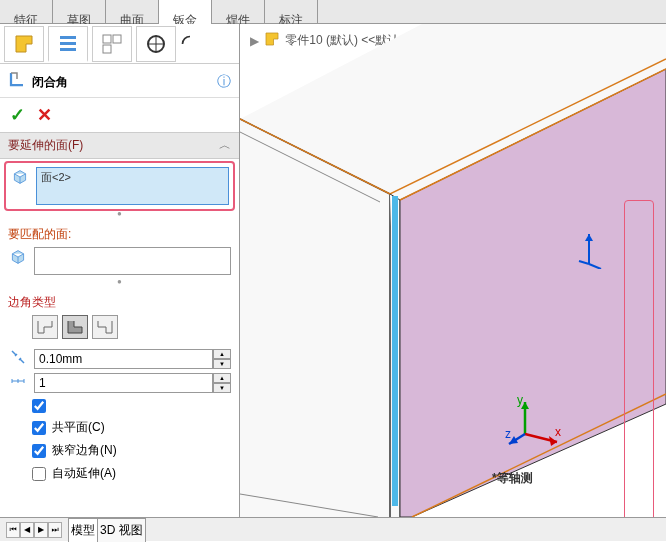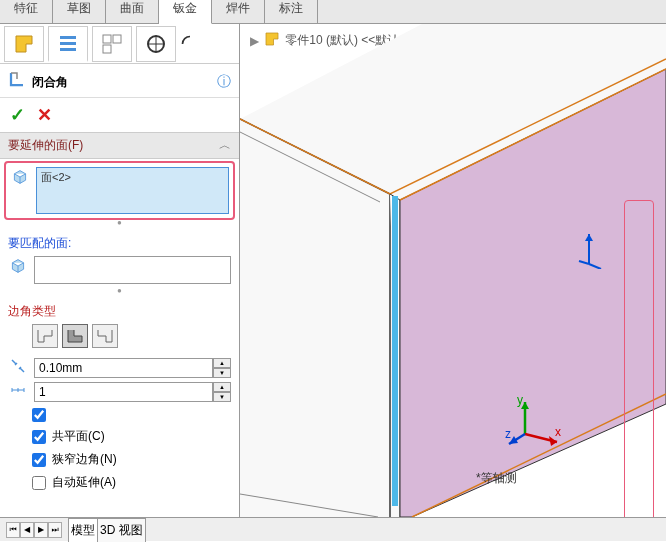--- a/index.html
+++ b/index.html
@@ -1,18 +1,18 @@
 <!DOCTYPE html>
 <html><head>
 <meta charset="utf-8">
 <style>
 *{margin:0;padding:0;box-sizing:border-box;font-family:"Microsoft YaHei",sans-serif;font-size:12px}
 body{width:666px;height:542px;background:#fff;overflow:hidden;position:relative}
 .ribbon-tabs{display:flex;height:24px;border-bottom:1px solid #999;background:#e8e8e8}
-.ribbon-tab{padding:0 14px;border-right:1px solid #999;cursor:pointer;color:#444}
+.ribbon-tab{padding:12px 14px;border-right:1px solid #999;cursor:pointer;color:#444}
 .ribbon-tab.active{background:#fff;border-bottom:1px solid #fff;margin-bottom:-1px}
 .main{display:flex;height:493px}
 .left-panel{width:240px;background:#fff;border-right:1px solid #999;display:flex;flex-direction:column}
 .tab-icons{display:flex;height:40px;background:#fff;border-bottom:1px solid #ccc;padding:2px}
 .tab-icon{width:40px;height:36px;border:1px solid #ccc;margin:0 2px;display:flex;align-items:center;justify-content:center;cursor:pointer}
 .tab-icon.active{border-bottom:2px solid #fff;background:#fff}
 .tab-icon svg{width:24px;height:24px}
 .tab-icon.etc{width:20px;border:none}
 .feature-header{display:flex;align-items:flex-end;padding:6px 8px;border-bottom:1px solid #ddd}
 .feature-header .title{font-weight:bold;margin-left:6px;flex:1}
@@ -20,21 +20,21 @@
 .confirm-row{display:flex;padding:6px 10px;gap:12px}
 .check-mark{color:#1a9e1a;font-size:18px;cursor:pointer;font-weight:bold}
 .x-mark{color:#d92020;font-size:18px;cursor:pointer;font-weight:bold}
 .section-hdr{background:#e8e8e8;padding:4px 8px;display:flex;align-items:center;border-top:1px solid #ccc;border-bottom:1px solid #ccc}
 .section-hdr .lbl{flex:1;color:#7f1d1d}
 .section-hdr .chev{color:#666;cursor:pointer}
 .section-body{padding:6px 8px}
 .selection-row{display:flex;align-items:flex-start;gap:6px}
 .sel-icon{width:20px;height:20px;display:flex;align-items:center;justify-content:center}
 .cube-icon svg{width:16px;height:16px}
-.sel-box{flex:1;height:47px;background:#d0e8f8;border:1px solid #4a90d9;padding:2px 4px;font-size:11px;color:#333}
+.sel-box{flex:1;height:38px;background:#d0e8f8;border:1px solid #4a90d9;padding:2px 4px;font-size:11px;color:#333}
 .sel-box.empty{height:28px;background:#fff;border:1px solid #999}
 .highlight-box{border:2px solid #e85a7a;border-radius:4px;padding:4px;margin:-4px}
 .dot-handle{text-align:center;color:#999;font-size:8px;margin:2px 0}
 .corner-type-row{display:flex;gap:4px;margin:4px 0 10px 24px}
 .corner-btn{width:26px;height:24px;border:1px solid #999;background:#f0f0f0;cursor:pointer;display:flex;align-items:center;justify-content:center}
 .corner-btn.active{background:#d8d8d8;border:1px solid #666}
 .param-row{display:flex;gap:6px;margin:4px 0}
 .param-icon{width:20px;display:flex;justify-content:center}
 .param-input{flex:1;display:flex}
 .param-input input{flex:1;border:1px solid #999;padding:2px 4px;height:20px}
@@ -44,21 +44,21 @@
 .check-row input{width:14px;height:14px;accent-color:#1a73e8}
 .viewport{flex:1;position:relative;background:#fff;overflow:hidden}
 .view-toolbar{position:absolute;top:4px;right:4px;display:flex;gap:4px}
 .vt-btn{width:28px;height:28px;cursor:pointer;display:flex;align-items:center;justify-content:center;color:#4a90d9}
 .breadcrumb{position:absolute;top:6px;left:10px;display:flex;align-items:center;gap:4px;color:#555}
 .breadcrumb .arrow{color:#888}
 .part-icon svg{width:18px;height:18px}
 .model-canvas{position:absolute;inset:0}
 .triad{position:absolute;left:265px;bottom:68px}
 .triad-blue{position:absolute;left:335px;top:205px}
-.view-label{position:absolute;left:236px;bottom:30px;font-weight:normal;color:#333}
+.view-label{position:absolute;left:252px;bottom:30px;font-weight:bold;color:#333}
 .view-label::before{content:"*"}
 .highlight-sel{position:absolute;left:384px;top:176px;width:30px;height:328px;border:1.5px solid #e85a7a;border-radius:4px}
 .bottom-tabs{height:24px;border-top:1px solid #999;background:#eee;display:flex;align-items:center}
 .scroll-btns{display:flex;margin:0 6px}
 .scroll-btn{width:14px;height:16px;border:1px solid #aaa;background:#f8f8f8;font-size:8px;display:flex;align-items:center;justify-content:center;cursor:pointer}
 .btab{padding:3px 2px;border:1px solid #999;border-bottom:none;background:#f8f8f8;cursor:pointer;margin-right:-1px}
 .btab.active{background:#fff}
 </style>
 </head>
 <body>
@@ -132,21 +132,21 @@
                 <path d="M3 6 L10 2 L17 6 L17 14 L10 18 L3 14 Z M3 6 L10 10 L17 6 M10 10 L10 18" fill="#b8daf0" stroke="#4a90d9"></path>
               </svg>
             </span>
       <div class="sel-box">面&lt;2&gt;</div>
     </div>
     </div>
     <div class="dot-handle">●</div>
   </div>
 
   <div class="section-body" style="padding-top:0">
-    <div style="color:#1d4ed8;margin-bottom:4px">要匹配的面:</div>
+    <div style="color:#c2410c;margin-bottom:4px">要匹配的面:</div>
     <div class="selection-row">
       <span class="sel-icon cube-icon">
             <svg viewBox="0 0 20 20">
               <path d="M3 6 L10 2 L17 6 L17 14 L10 18 L3 14 Z M3 6 L10 10 L17 6 M10 10 L10 18" fill="#b8daf0" stroke="#4a90d9"></path>
             </svg>
           </span>
       <div class="sel-box empty"></div>
     </div>
     <div class="dot-handle">●</div>
   </div>

